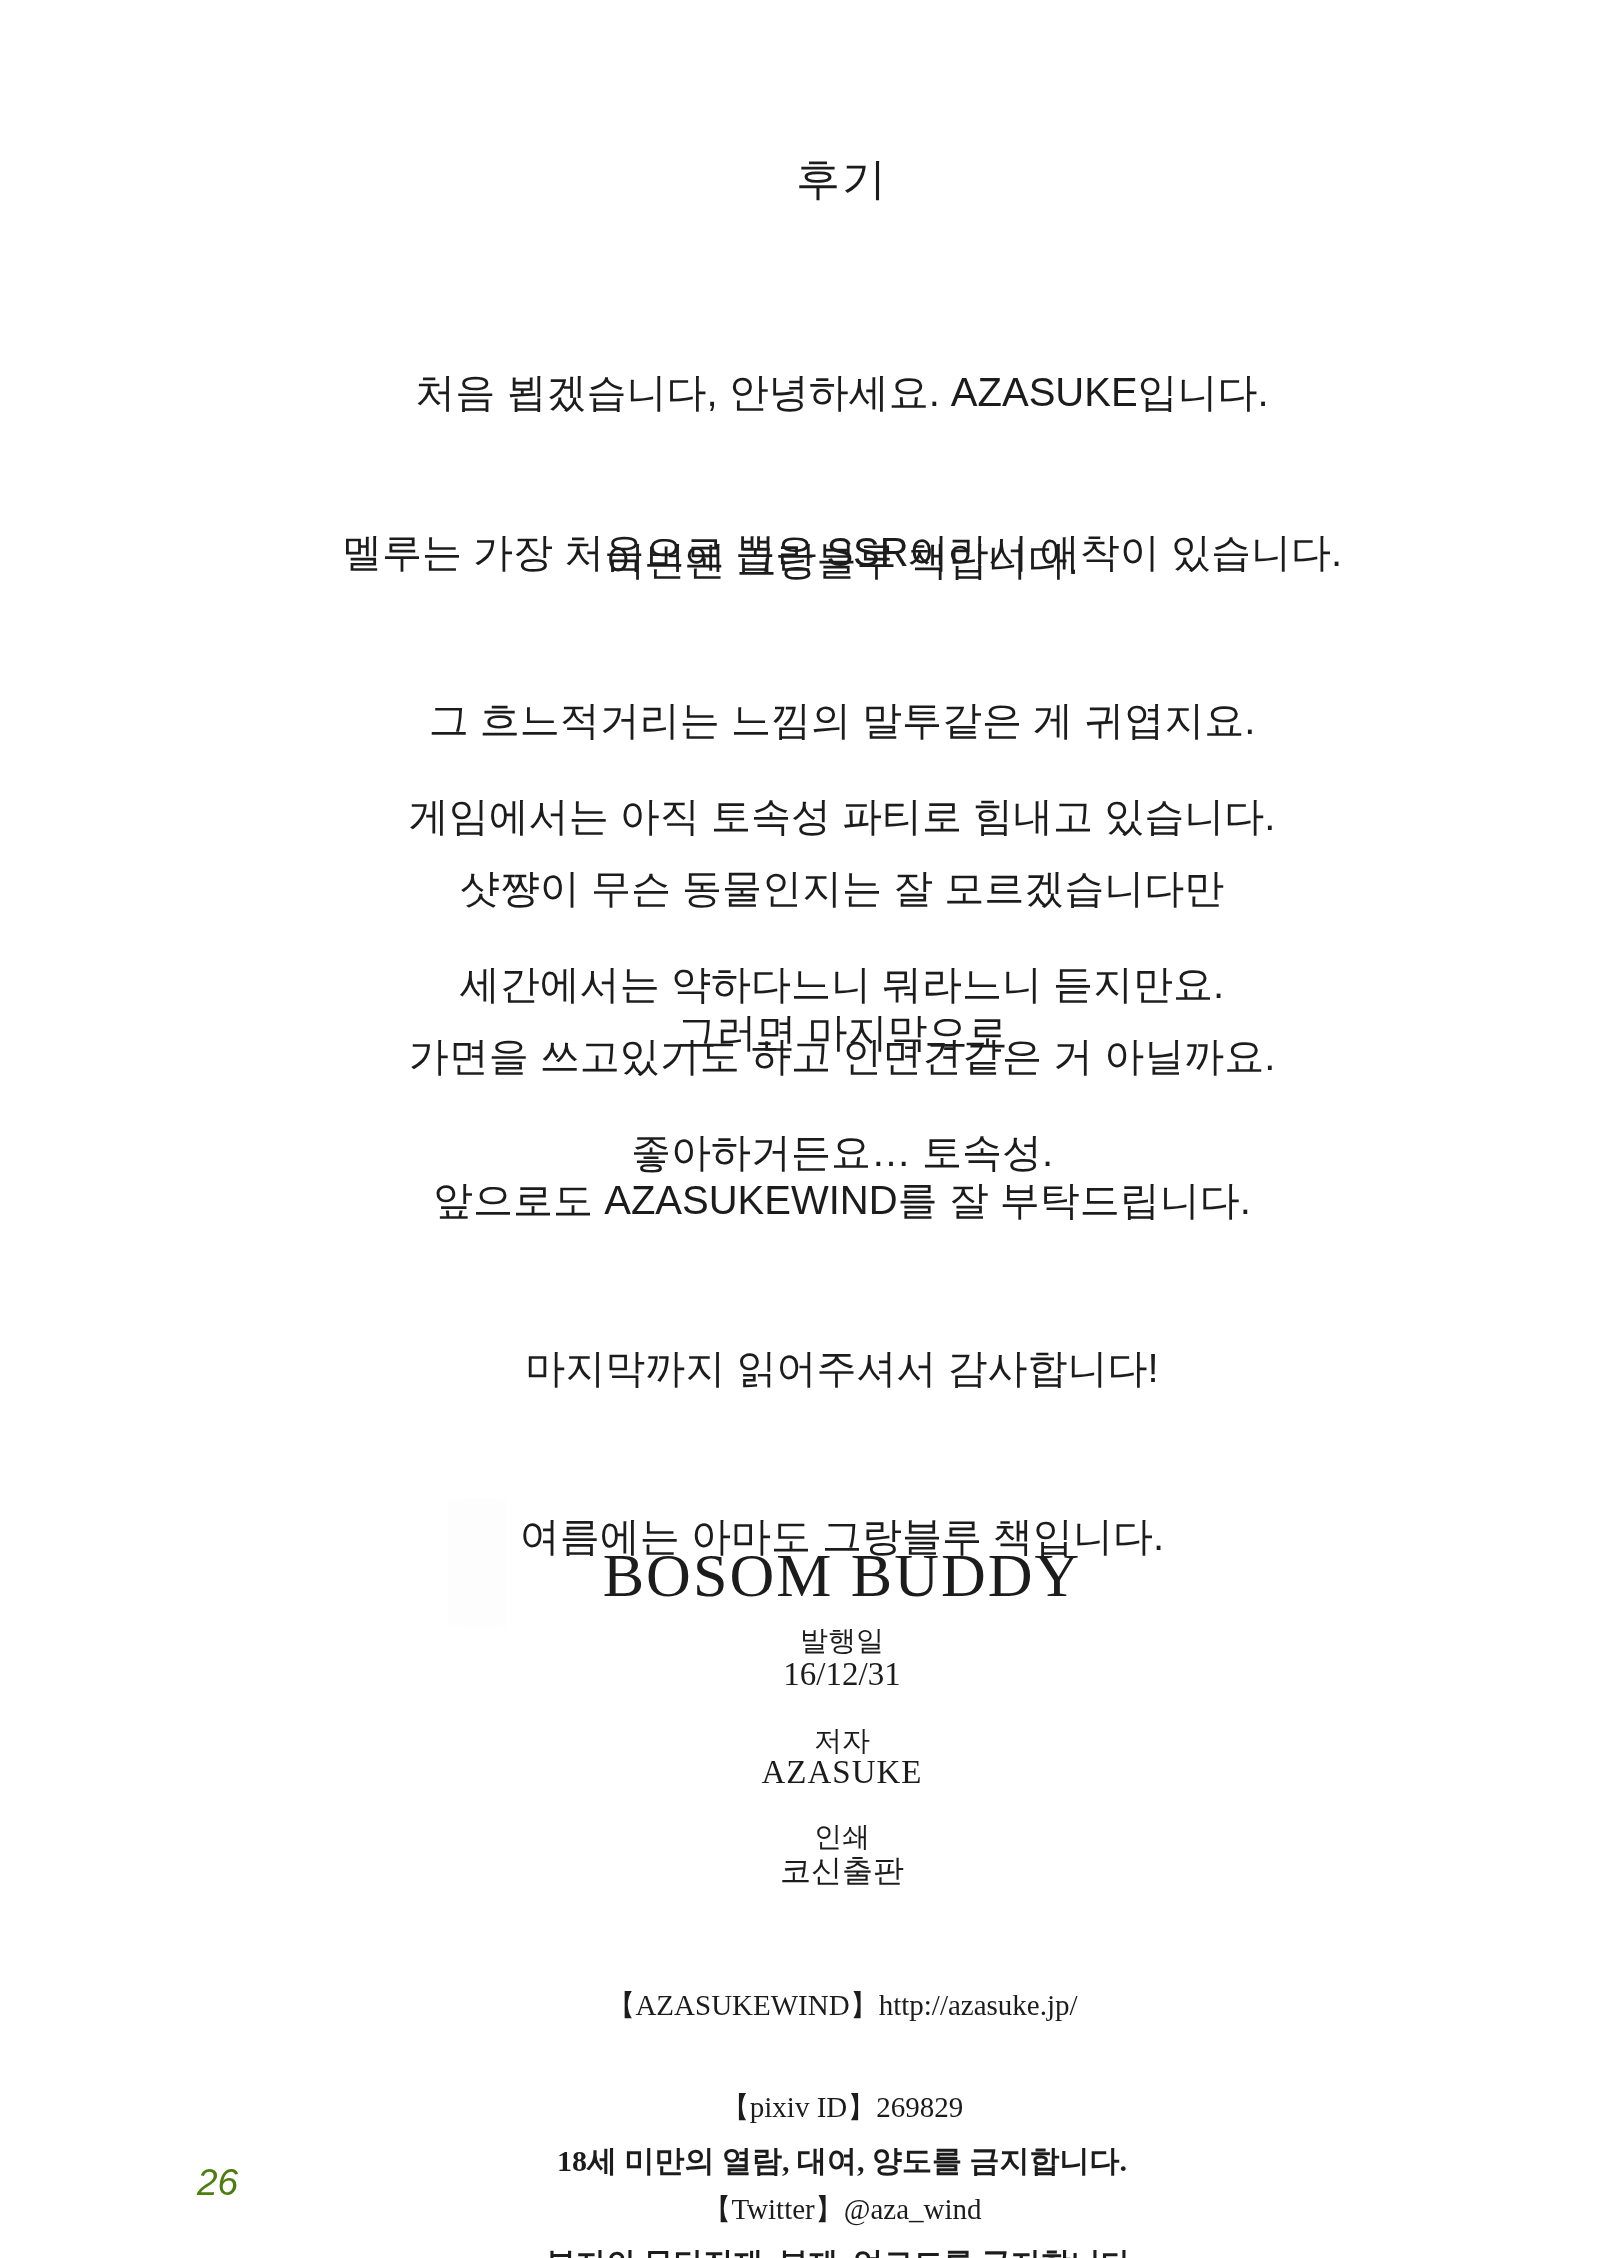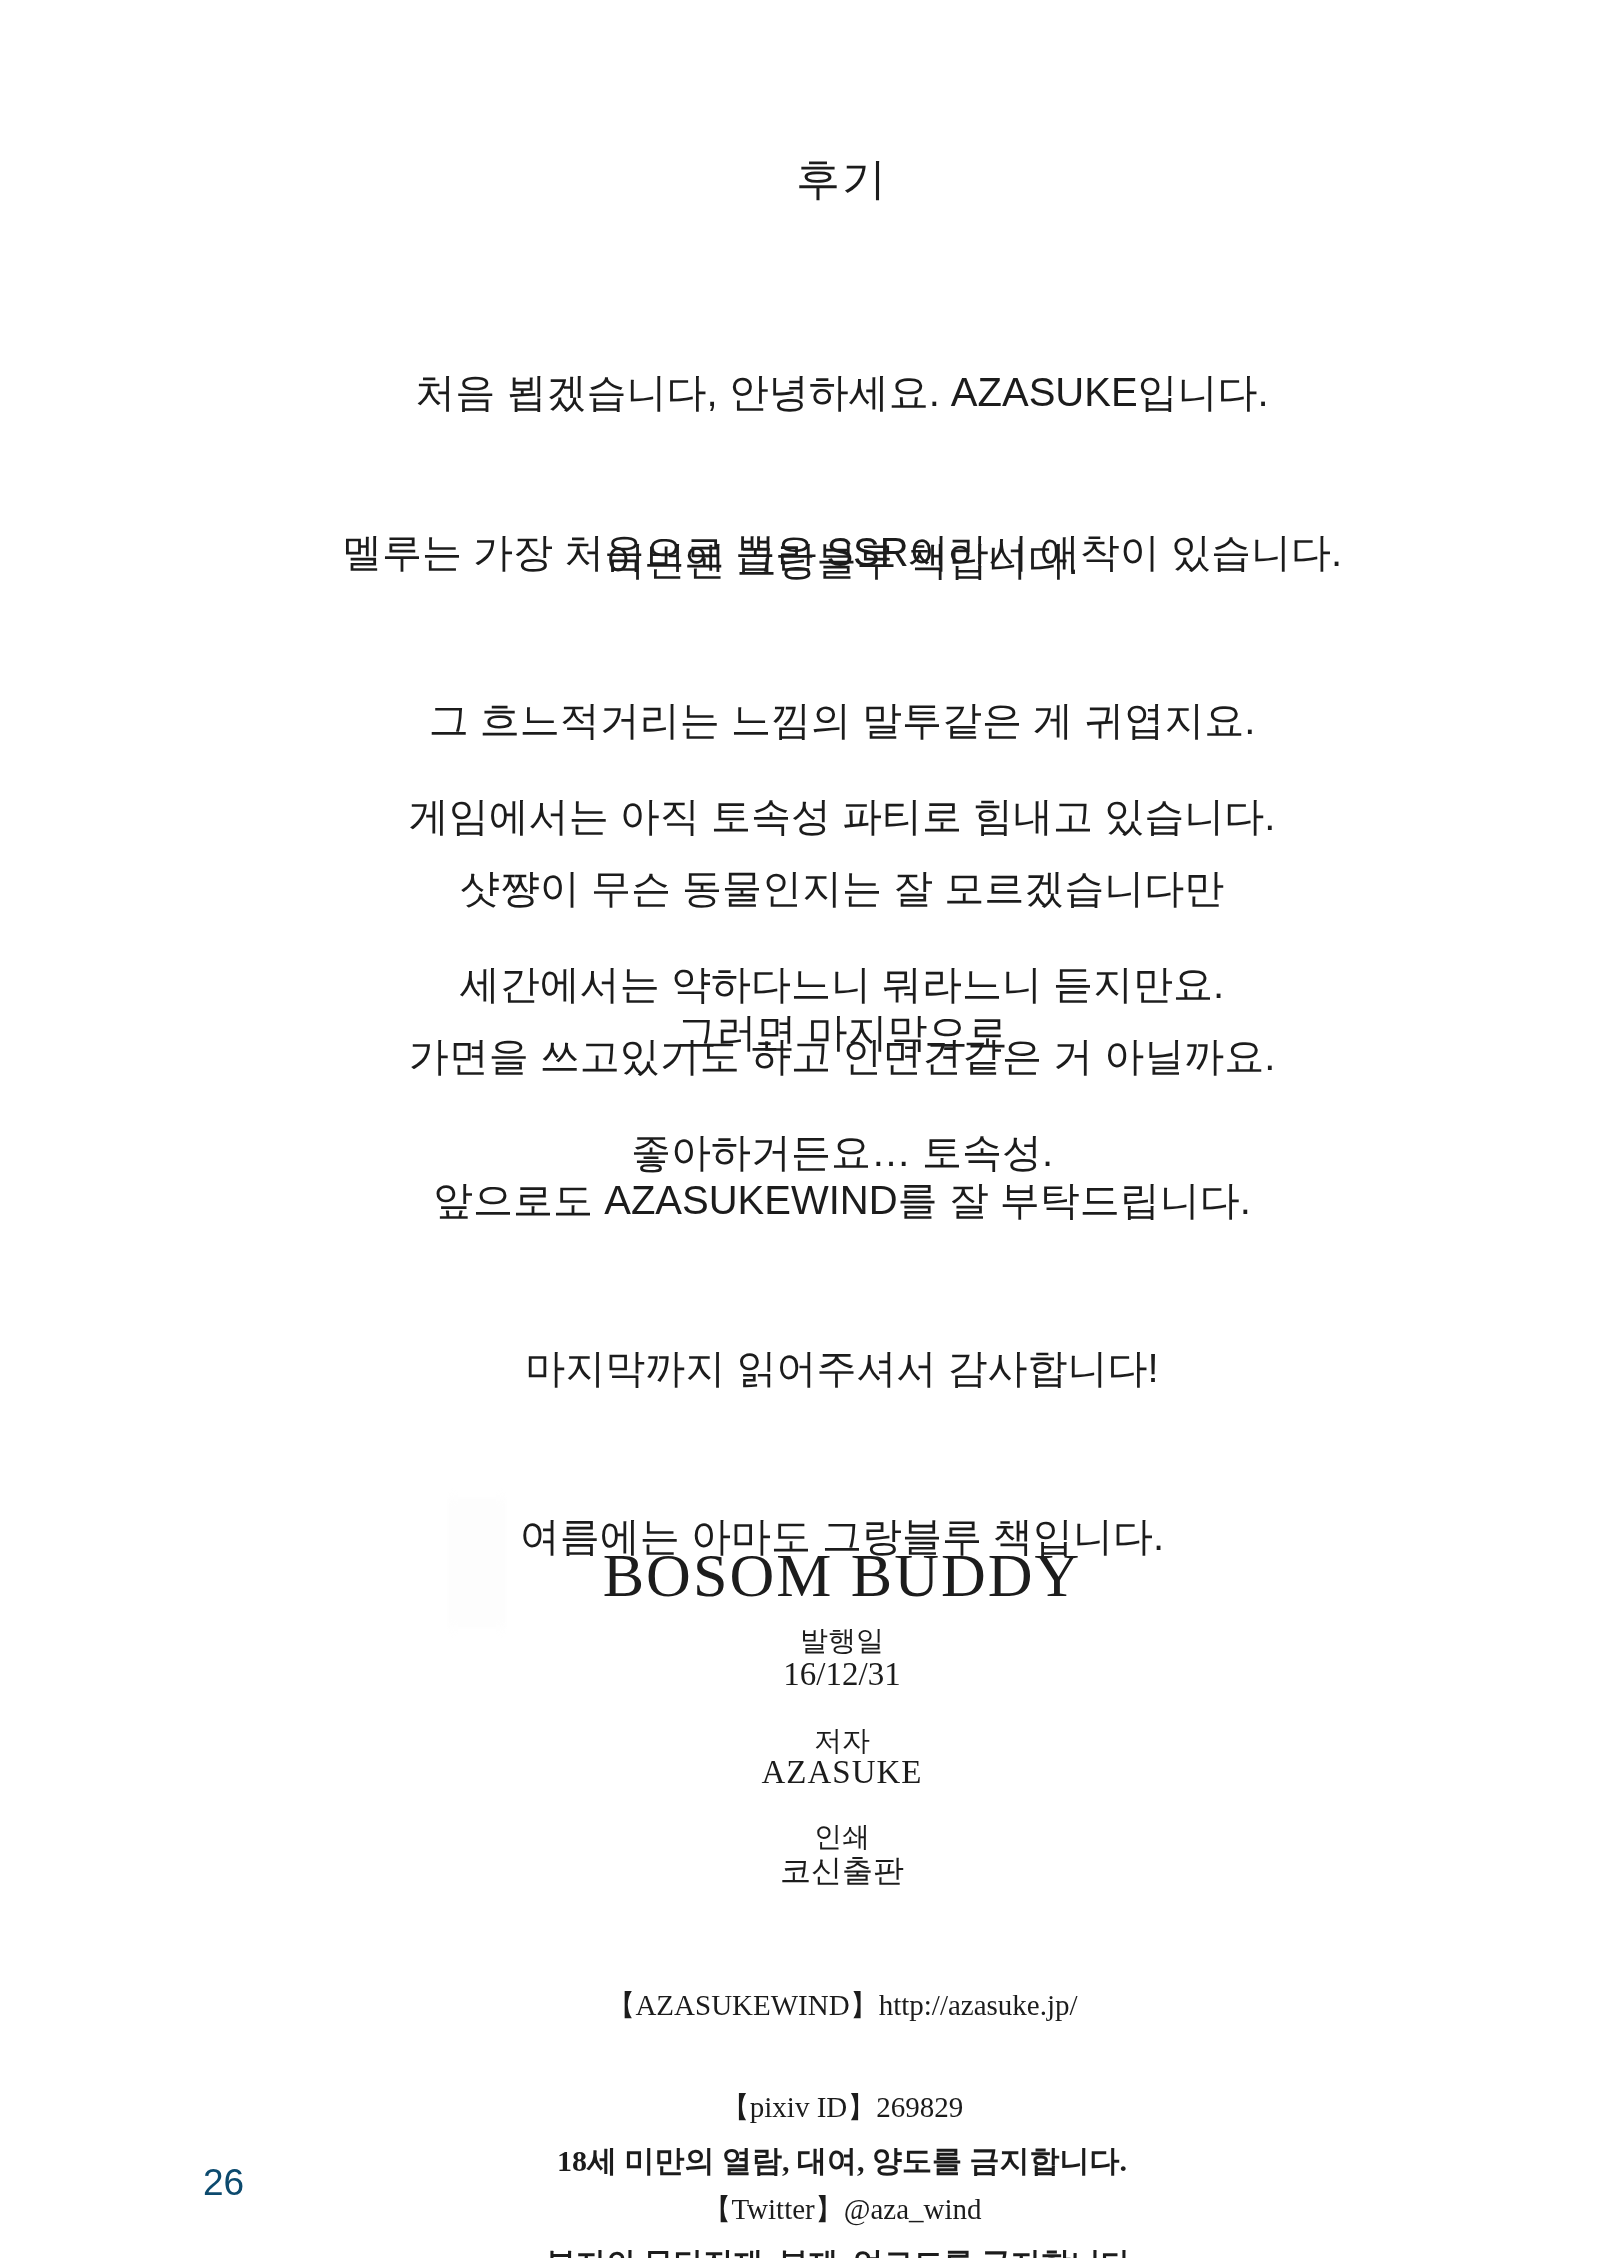--- a/index.html
+++ b/index.html
@@ -61,24 +61,25 @@
     line-height: 34px;
   }
   .notices {
     top: 2076px;
     font-size: 30px;
     line-height: 34px;
     font-weight: bold;
   }
   .page-number {
     position: absolute;
-    left: 203px;
+    left: 197px;
     top: 2162px;
     font-size: 37px;
-    color: #0c4a6e;
+    color: #4d7c0f;
+    font-style: italic;
   }
   
   .scan-artifact {
     position: absolute;
     left: 448px;
     top: 1498px;
     width: 58px;
     height: 130px;
     background: #fdfdfd;
     filter: blur(4px);

